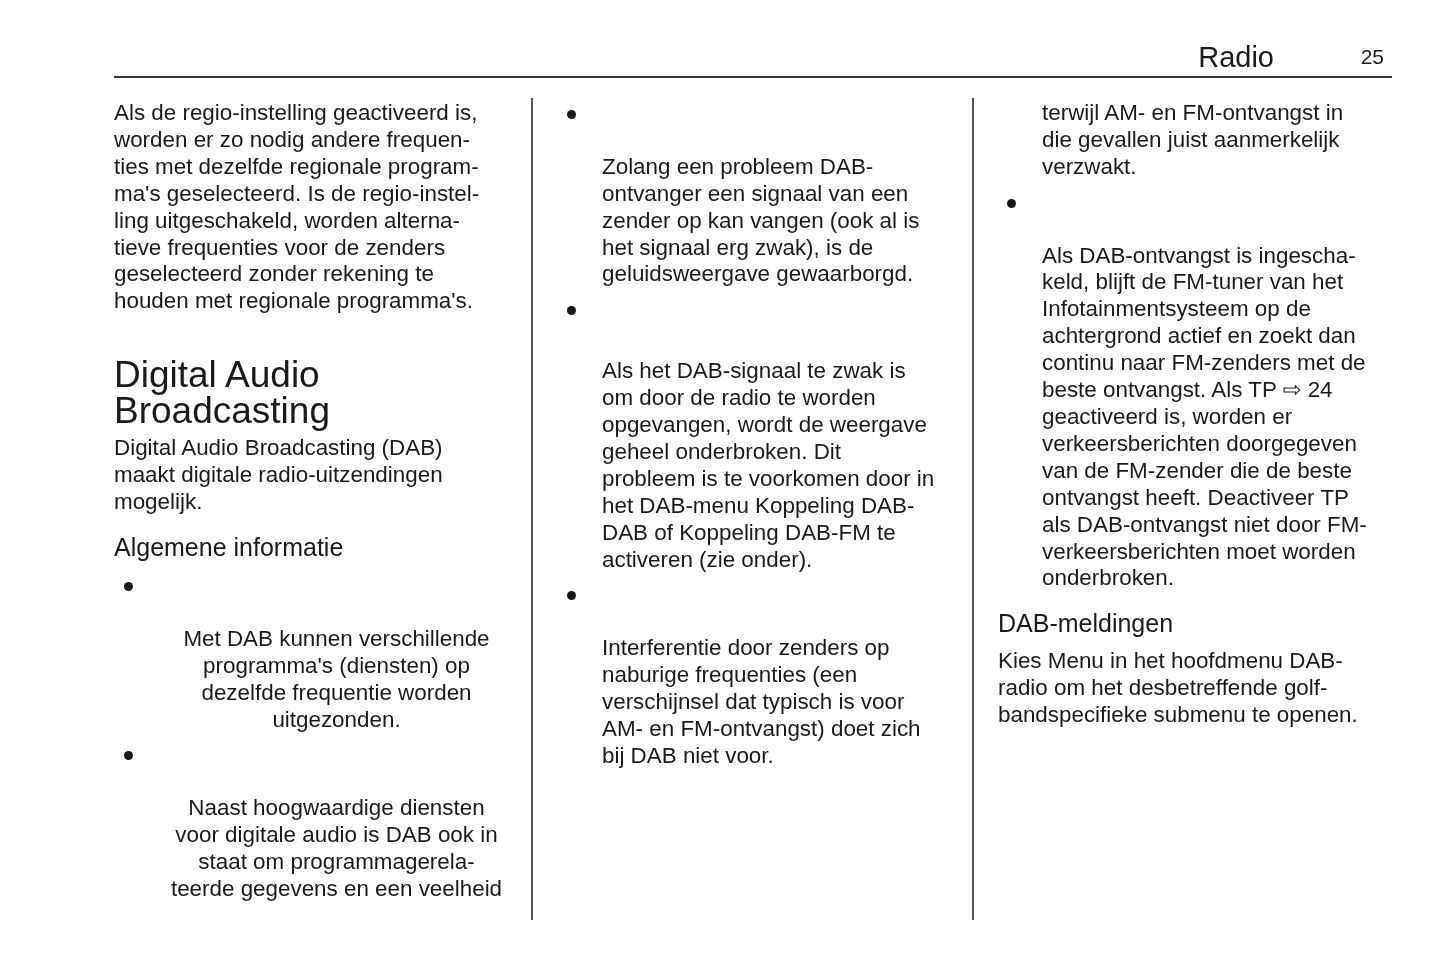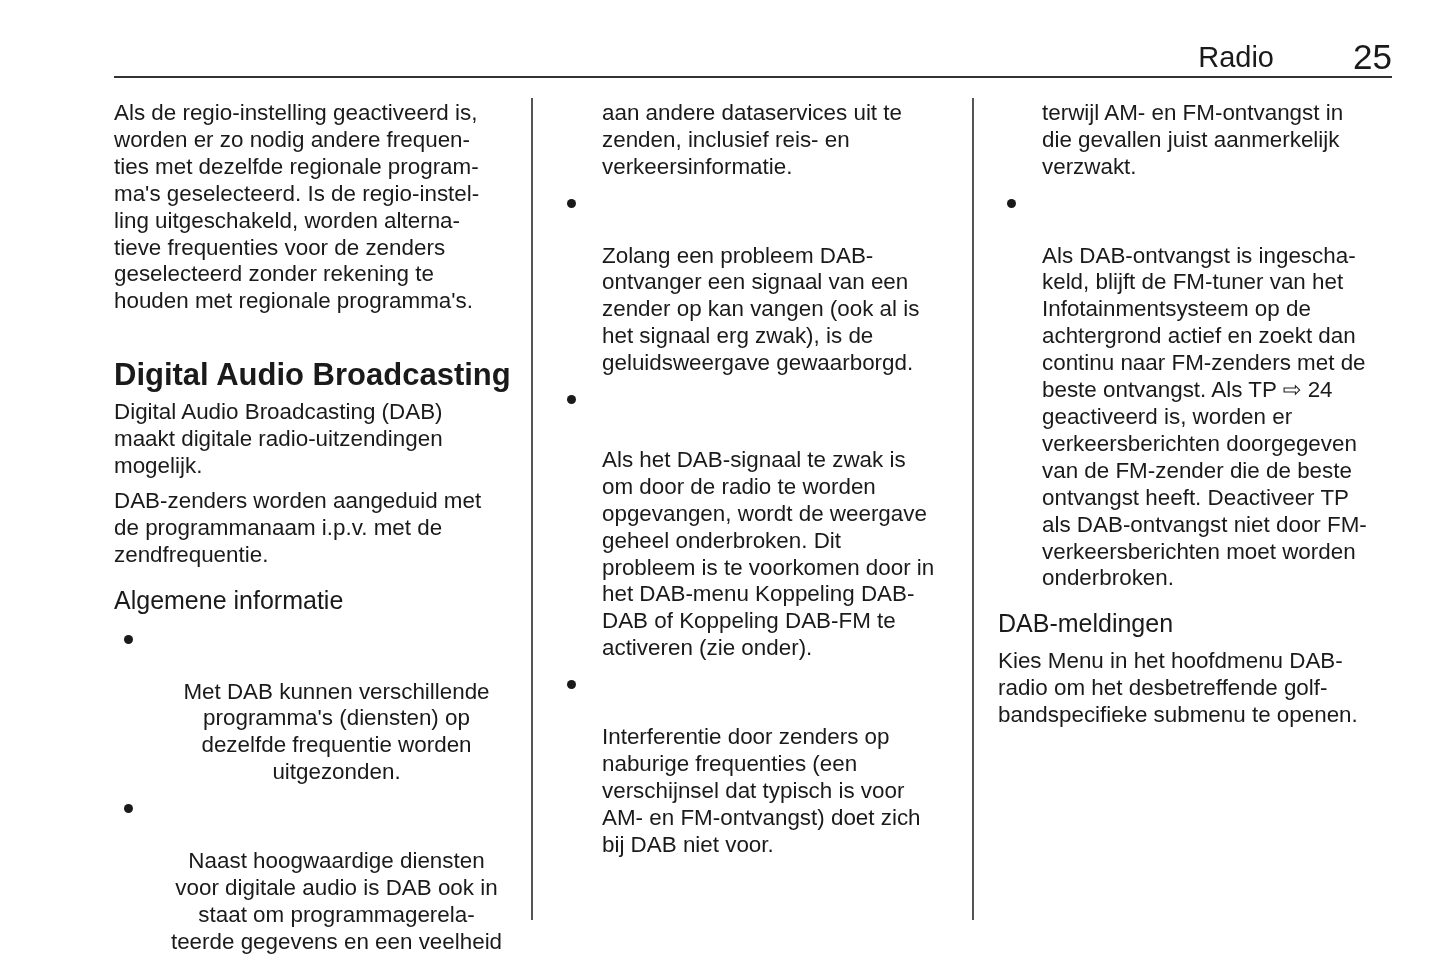--- a/index.html
+++ b/index.html
@@ -26,23 +26,23 @@
     }
     .header-title {
       position: absolute;
       right: 118px;
       top: 2px;
       font-size: 29px;
       line-height: 34px;
     }
     .header-page {
       position: absolute;
-      right: 0;
+      right: 8px;
       top: 2px;
-      font-size: 35px;
+      font-size: 21px;
       line-height: 34px;
     }
     .col {
       position: absolute;
       top: 100px;
       font-size: 22.4px;
       line-height: 26.9px;
     }
     .col1 { left: 114px; width: 400px; }
     .col2 { left: 558px; width: 400px; }
@@ -51,22 +51,22 @@
       position: absolute;
       top: 98px;
       width: 2px;
       height: 822px;
       background: #555;
     }
     .div1 { left: 531px; }
     .div2 { left: 972px; }
     p { margin: 0 0 8px 0; white-space: pre-line; }
     h1 {
-      font-weight: bold;
-      font-size: 31px;
+      font-weight: normal;
+      font-size: 37px;
       line-height: 36px;
       margin: 42px 0 6px 0;
     }
     h2 {
       font-weight: normal;
       font-size: 25px;
       line-height: 30px;
       margin: 16px 0 10px 0;
     }
     .bullet {
@@ -105,44 +105,38 @@
 ties met dezelfde regionale program-
 ma's geselecteerd. Is de regio-instel-
 ling uitgeschakeld, worden alterna-
 tieve frequenties voor de zenders
 geselecteerd zonder rekening te
 houden met regionale programma's.</p>
   <h1>Digital Audio Broadcasting</h1>
   <p>Digital Audio Broadcasting (DAB)
 maakt digitale radio-uitzendingen
 mogelijk.</p>
-  <p>DAB-zenders worden aangeduid met
-de programmanaam i.p.v. met de
-zendfrequentie.</p>
   <h2>Algemene informatie</h2>
   <div class="bullet">
     <span class="dot"></span>
     <span>Met DAB kunnen verschillende
 programma's (diensten) op
 dezelfde frequentie worden
 uitgezonden.</span>
   </div>
   <div class="bullet">
     <span class="dot"></span>
     <span>Naast hoogwaardige diensten
 voor digitale audio is DAB ook in
 staat om programmagerela-
 teerde gegevens en een veelheid</span>
   </div>
 </div>
 
 <div class="col col2">
-  <p class="indent">aan andere dataservices uit te
-zenden, inclusief reis- en
-verkeersinformatie.</p>
   <div class="bullet">
     <span class="dot"></span>
     <span>Zolang een probleem DAB-
 ontvanger een signaal van een
 zender op kan vangen (ook al is
 het signaal erg zwak), is de
 geluidsweergave gewaarborgd.</span>
   </div>
   <div class="bullet">
     <span class="dot"></span>

